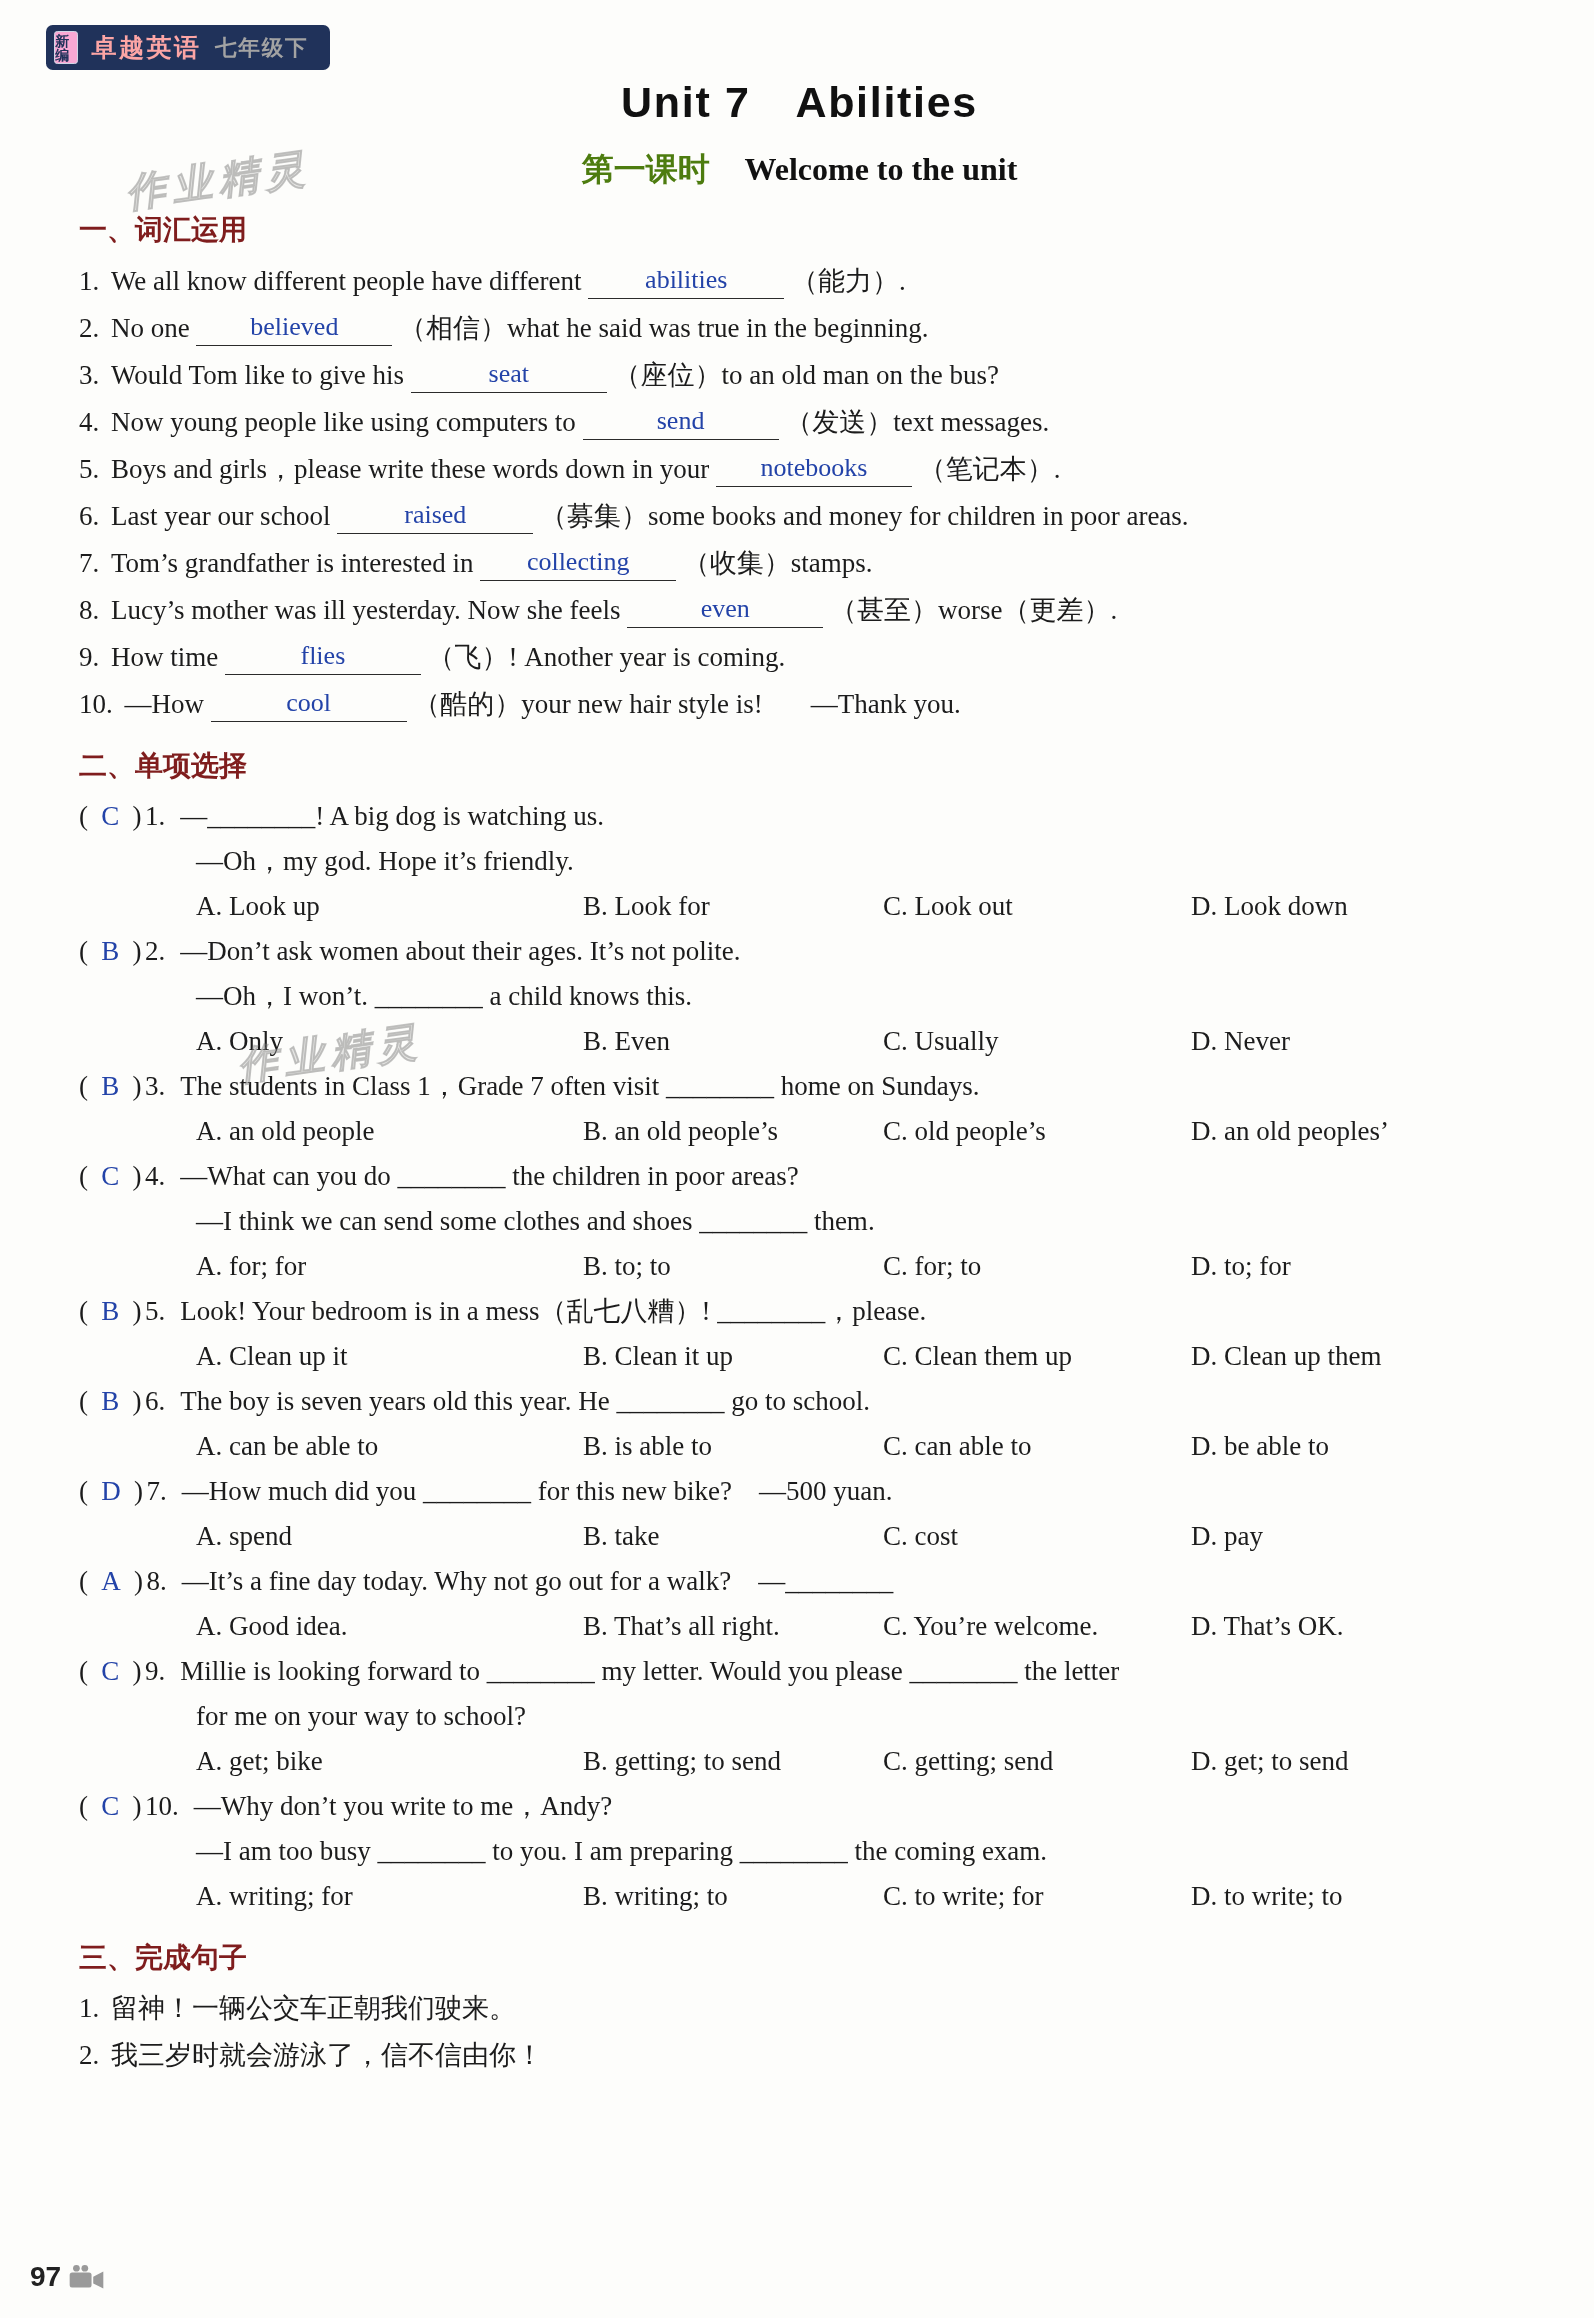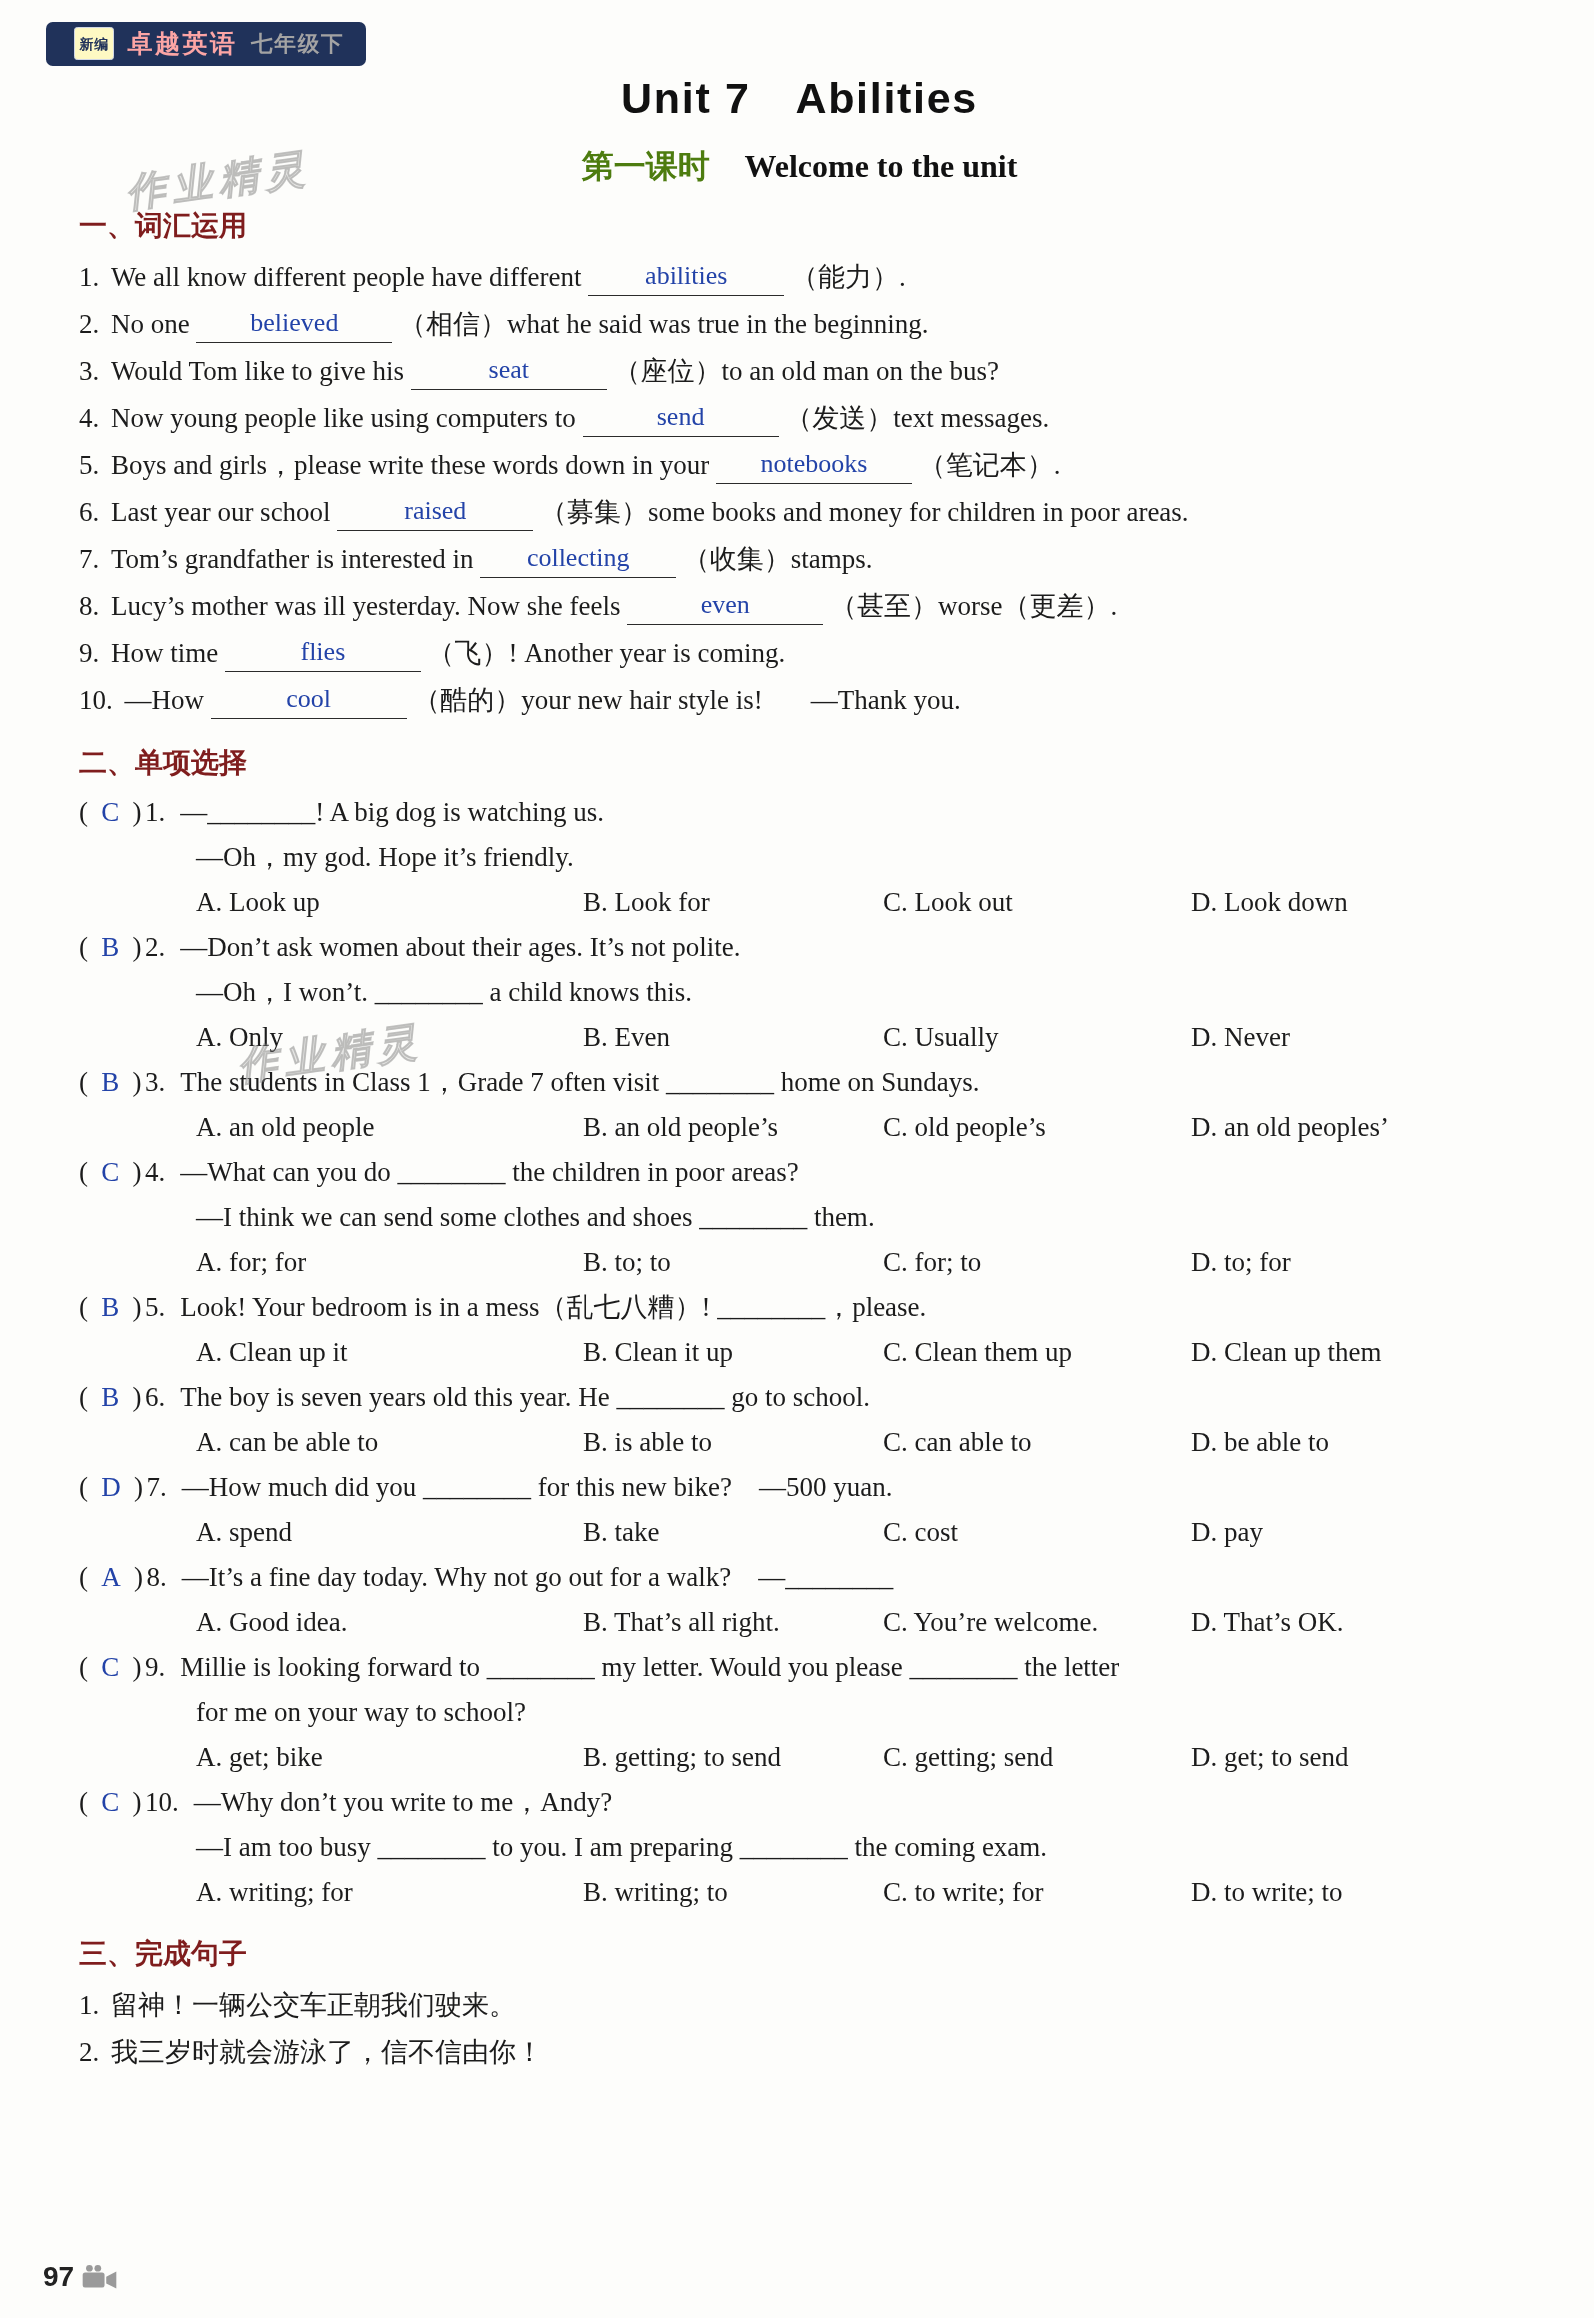--- a/index.html
+++ b/index.html
@@ -16,24 +16,23 @@
   }
 
   
   .banner {
     display:inline-flex; align-items:center; gap:13.3px;
     background:#20325a; border-radius:6.7px;
     padding:5.8px 21.7px 5.8px 8.3px;
     margin-left:-33px;
   }
   .book {
-    width:40px; height:33px; background:#fef9c3; border-radius:3.3px;
+    width:24px; height:33px; background:#f9a8d4; border-radius:3.3px;
     display:flex; align-items:center; justify-content:center;
     border:1.7px solid #cfd6e6;
-    margin-left:20px;
   }
   .book-label { font:bold 14px/1 "Liberation Sans","DejaVu Sans",sans-serif; color:#20325a; letter-spacing:0.8px; }
   .brand { font:bold 25px/1 "Liberation Sans","DejaVu Sans",sans-serif; color:#fca5a5; letter-spacing:2.5px;text-align:center; }
   .grade { font:bold 21.7px/1 "Liberation Sans","DejaVu Sans",sans-serif; color:#a3a3a3; letter-spacing:1.7px; }
 
   
   .title {
     text-align:center; margin-top:5px;
     font:bold 43px/55px "Liberation Sans","DejaVu Sans",sans-serif;
     letter-spacing:1.7px; color:#111;
@@ -93,21 +92,21 @@
     -webkit-text-stroke:0.8px rgba(120,120,120,0.38);
     letter-spacing:6.7px;
     transform:rotate(-8deg);
     white-space:nowrap;
   }
   .wm1 { top:153px; left:125px; }
   .wm2 { top:1026px; left:237px; }
 
   
   .footer {
-    position:absolute; left:43px; bottom:28px;
+    position:absolute; left:30px; bottom:28px;
     display:flex; align-items:center; gap:7px;
   }
   .page-num { font:bold 28px/1 "Liberation Sans","DejaVu Sans",sans-serif; color:#222; }
   .cam-icon svg { display:block; }
 </style>
 </head>
 <body>
 
 <div class="page">
 

